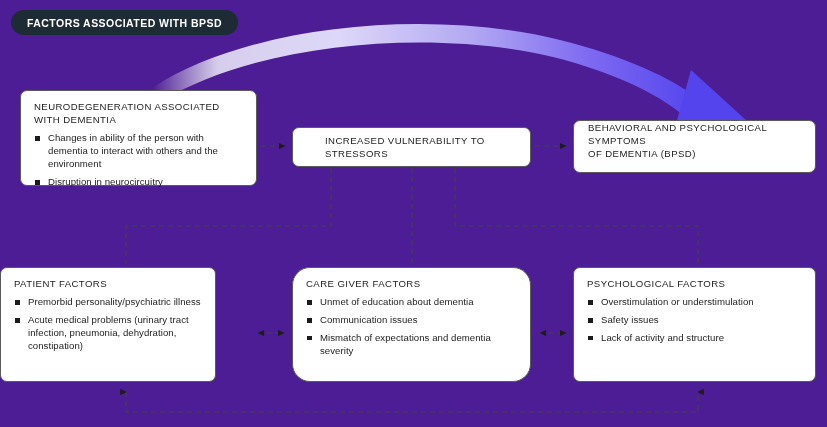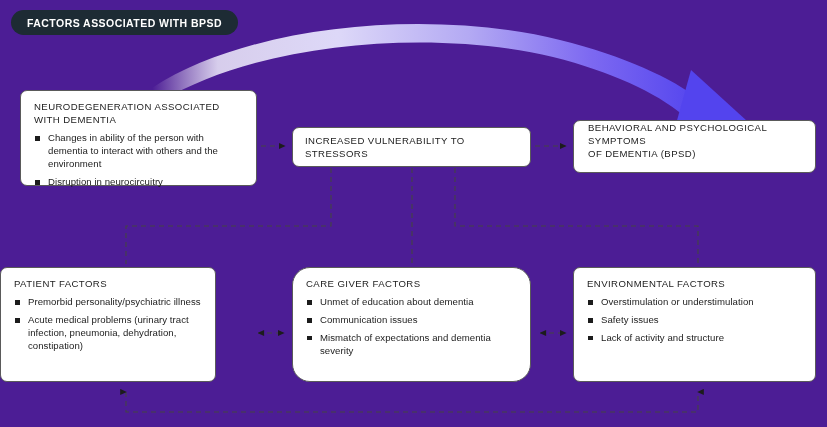--- a/index.html
+++ b/index.html
@@ -82,21 +82,21 @@
     position: absolute;
     left: 1px;
     top: 4px;
     width: 4.5px;
     height: 4.5px;
     background: #1c1c1c;
   }
 
   #box-neuro        { left: 12px;  top: 90px;  width: 237px; height: 96px; margin-left: 8px; }
   #box-vulnerability{ left: 292px; top: 127px; width: 239px; height: 40px;
-                      display: flex; align-items: center; padding: 0 12px; }
+                      display: flex; align-items: center; padding: 0 32px; }
   #box-bpsd         { left: 573px; top: 120px; width: 243px; height: 53px;
                       display: flex; padding: 0 14px; }
   #box-patient      { left: 0;  top: 267px; width: 216px; height: 115px; }
   #box-caregiver    { left: 292px; top: 267px; width: 239px; height: 115px; border-radius: 18px; }
   #box-environment  { left: 573px; top: 267px; width: 243px; height: 115px; }
 </style>
 </head>
 <body>
 
 <div id="canvas">
@@ -187,21 +187,21 @@
   <div class="node-box" id="box-caregiver">
     <div class="node-title">CARE GIVER FACTORS</div>
     <ul class="bullet-list">
       <li><span class="sq"></span><span>Unmet of education about dementia</span></li>
       <li><span class="sq"></span><span>Communication issues</span></li>
       <li><span class="sq"></span><span>Mismatch of expectations and dementia severity</span></li>
     </ul>
   </div>
 
   <div class="node-box" id="box-environment">
-    <div class="node-title">ENVIRONMENTAL FACTORS</div>
+    <div class="node-title">PSYCHOLOGICAL FACTORS</div>
     <ul class="bullet-list">
       <li><span class="sq"></span><span>Overstimulation or understimulation</span></li>
       <li><span class="sq"></span><span>Safety issues</span></li>
       <li><span class="sq"></span><span>Lack of activity and structure</span></li>
     </ul>
   </div>
 
 </div>
 
 </body></html>

